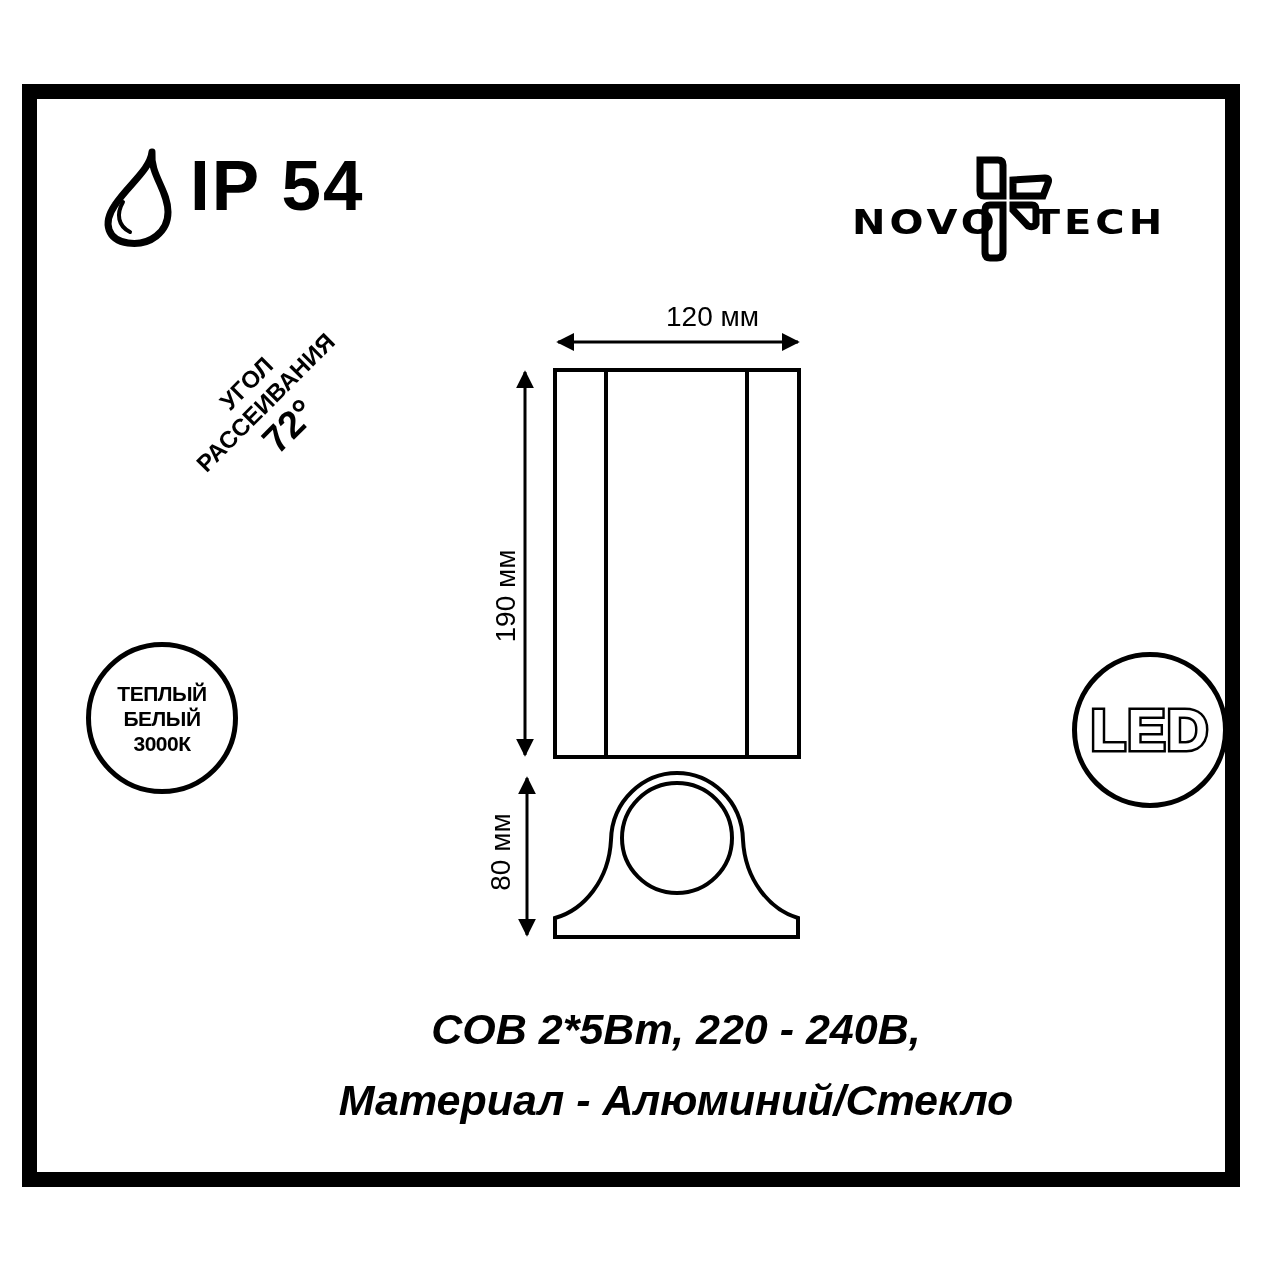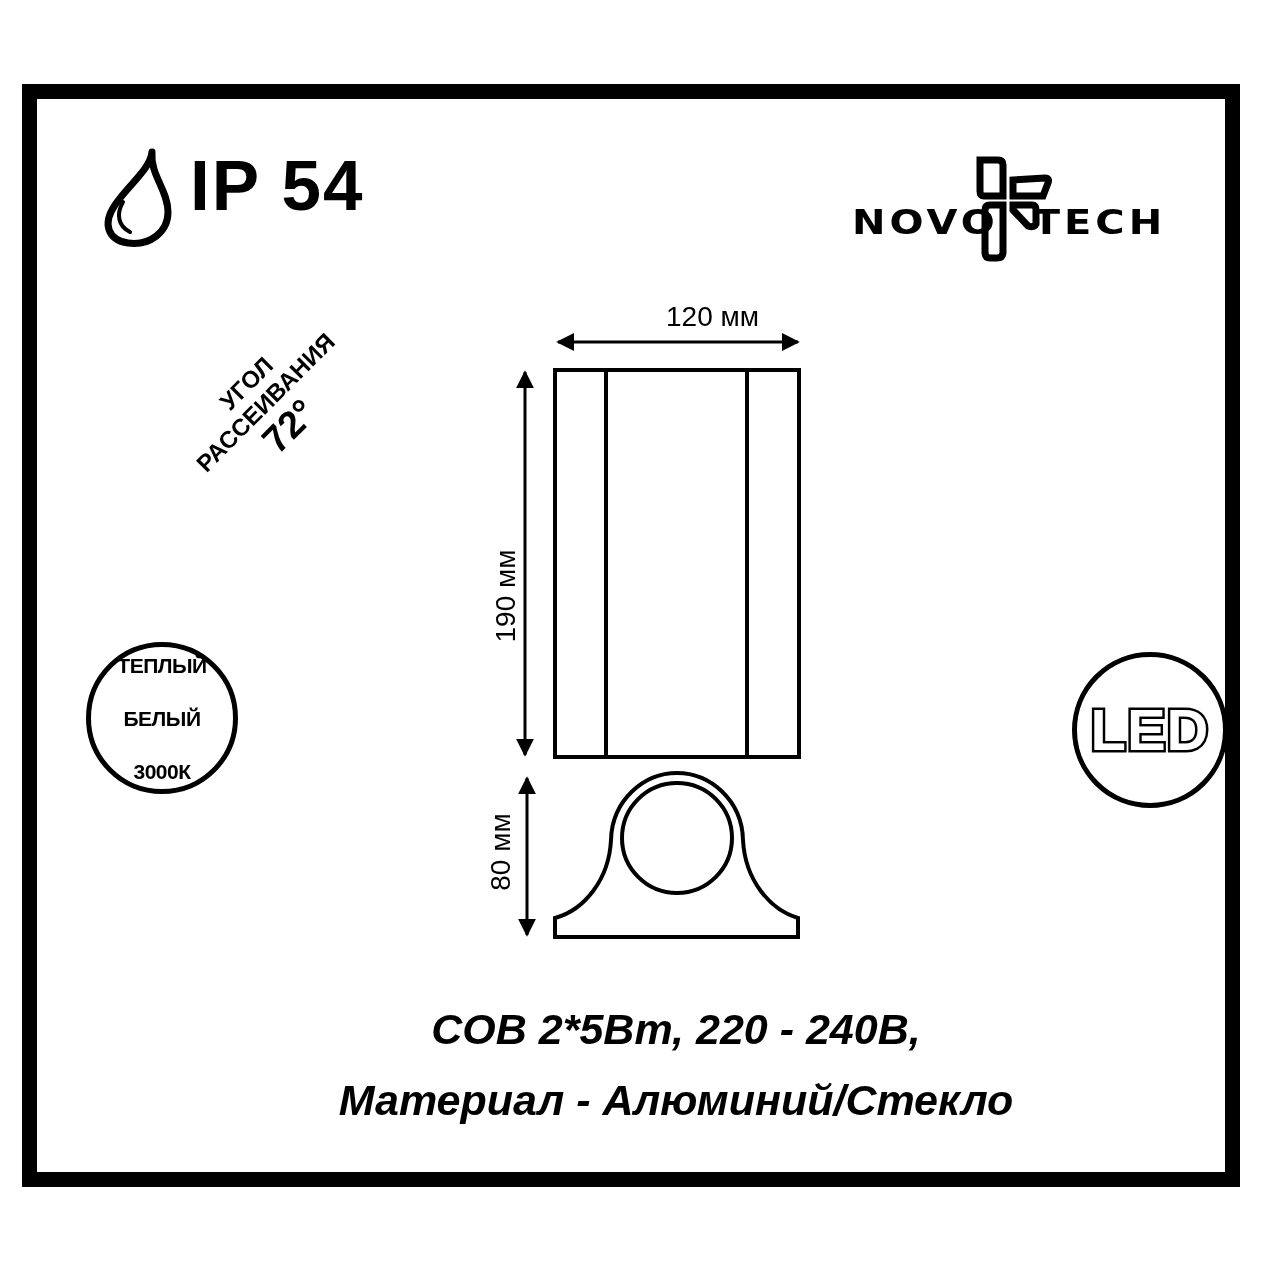--- a/index.html
+++ b/index.html
@@ -7,21 +7,21 @@
     .border-box { position: absolute; left: 22px; top: 84px; width: 1218px; height: 1103px; border: 15px solid #000; box-sizing: border-box; }
     .abs { position: absolute; }
     .ip-text { left: 190px; top: 150px; font-size: 71px; font-weight: bold; letter-spacing: 2px; line-height: 1; font-family: "Liberation Sans", sans-serif; }
     .logo-text { left: 852px; top: 205px; font-size: 40px; letter-spacing: 4px; line-height: 1; font-family: "DejaVu Sans", sans-serif; font-weight: bold; transform: scaleY(0.85); transform-origin: left top; }
     .angle-block { left: 140px; top: 300px; width: 240px; height: 200px; }
     .angle-inner { position: absolute; left: 20px; top: 60px; transform: rotate(-45deg); transform-origin: center; text-align: center; font-weight: bold; font-family: "Liberation Sans", sans-serif; width: 220px; }
     .angle-l1 { font-size: 24px; line-height: 27px; }
     .angle-l2 { font-size: 24px; line-height: 27px; }
     .angle-l3 { font-size: 38px; line-height: 40px; }
     .badge { border: 5px solid #000; border-radius: 50%; box-sizing: border-box; display: flex; flex-direction: column; align-items: center; justify-content: center; }
-    .badge-warm { left: 86px; top: 642px; width: 152px; height: 152px; gap: 28px; }
+    .badge-warm { left: 86px; top: 642px; width: 152px; height: 152px; }
     .badge-warm span { font-weight: bold; font-size: 21px; line-height: 25px; letter-spacing: -0.5px; }
     .badge-led { left: 1072px; top: 652px; width: 156px; height: 156px; }
     .led-text { font-size: 58px; font-weight: bold; color: #fff; -webkit-text-stroke: 5px #000; paint-order: stroke fill; letter-spacing: 1px; line-height: 1; }
     .dim-label { font-size: 28px; line-height: 1; }
     .dim-120 { left: 618px; top: 303px; margin-left: 48px; }
     .dim-190 { left: 471px; top: 582px; transform: rotate(-90deg); transform-origin: center; width: 150px; text-align: center; margin-left: -40px; }
     .dim-80 { left: 451px; top: 838px; transform: rotate(-90deg); transform-origin: center; width: 100px; text-align: center; }
     .spec { left: 0; width: 1280px; text-align: center; font-size: 43px; font-weight: bold; font-style: italic; line-height: 1; font-family: "Liberation Sans", sans-serif; padding-left: 36px; }
     .spec-1 { top: 1008px; }
     .spec-2 { top: 1063px; margin-top: 16px; }

